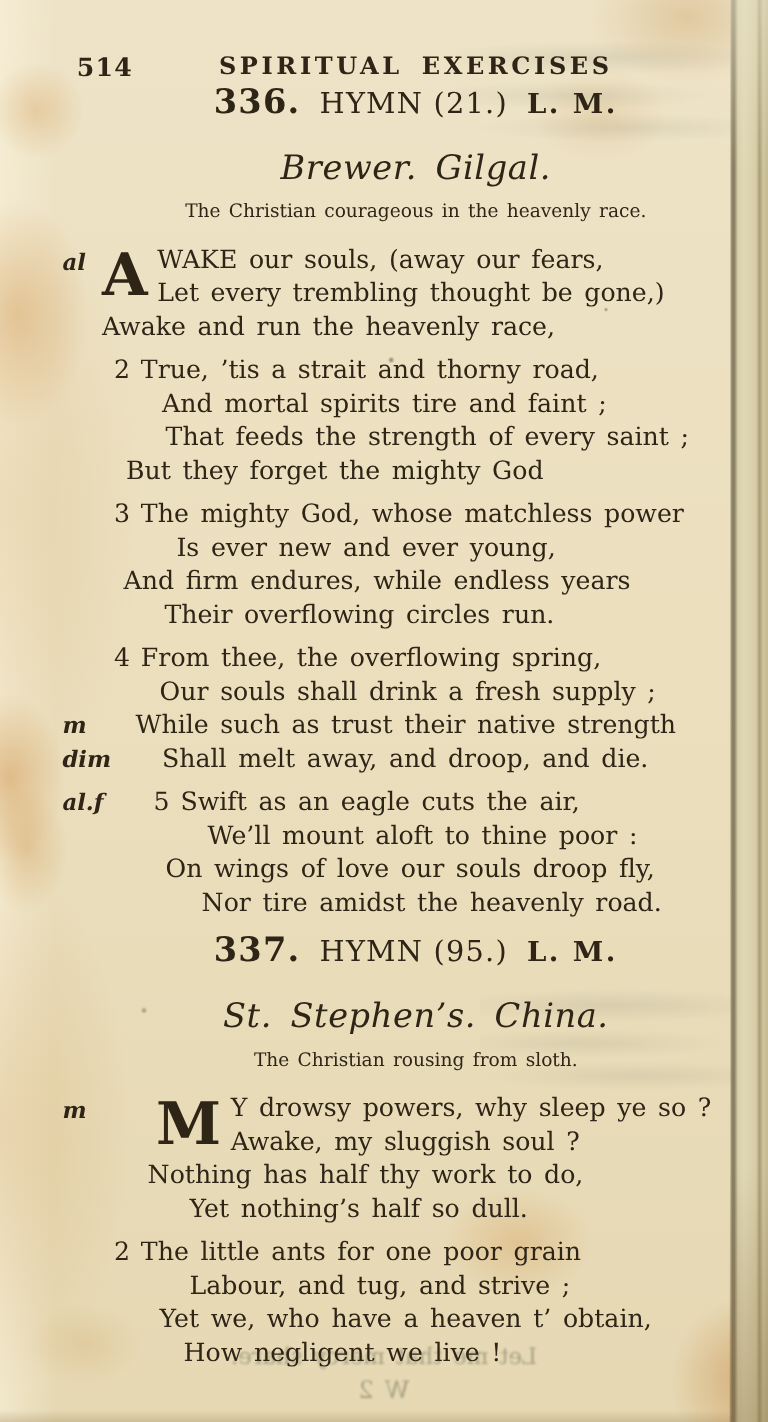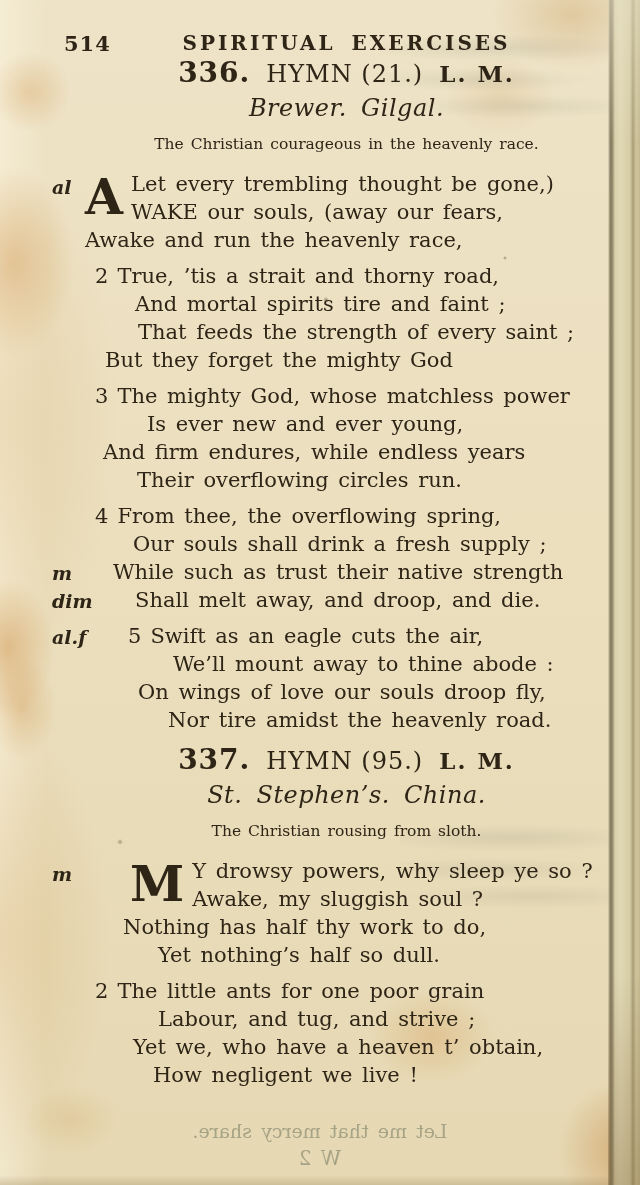--- a/index.html
+++ b/index.html
@@ -44,31 +44,31 @@
       #d6cda6 22px,
       #a89d77 25px,
       #cfc59d 28px,
       #c4b990 32px);
   }
   .page-edge::after{
     content:"";position:absolute;inset:0;
     background:linear-gradient(180deg, rgba(233,226,200,.5) 0%, rgba(0,0,0,0) 12%, rgba(0,0,0,0) 82%, rgba(124,94,50,.35) 100%);
   }
 
-  .content{position:absolute;inset:0;z-index:2;padding:31px 32px 0 85px;}
+  .content{position:absolute;inset:0;z-index:2;padding:43px 32px 0 85px;}
 
   .runhead{position:relative;height:26px;}
   .pagenum{position:absolute;left:-21px;top:0;font-weight:bold;font-size:21px;letter-spacing:1px;}
   .runtitle{text-align:center;font-weight:bold;font-size:20px;letter-spacing:3px;word-spacing:6px;}
 
   .hymn-head{text-align:center;height:32px;line-height:32px;white-space:nowrap;}
   .hnum{font-size:28px;font-weight:bold;letter-spacing:1px;margin-right:16px;}
   .htitle{font-size:24px;letter-spacing:1px;margin-right:16px;}
   .hmeter{font-size:23px;font-weight:bold;letter-spacing:2px;}
-  .tunes{text-align:center;font-style:italic;font-size:24px;margin-top:4px;height:30px;line-height:30px;letter-spacing:.5px;word-spacing:6px;}
+  .tunes{text-align:center;font-style:italic;font-size:28px;margin-top:24px;height:30px;line-height:30px;letter-spacing:.5px;word-spacing:6px;}
   .caption{text-align:center;font-size:15.5px;margin-top:11px;height:20px;line-height:20px;word-spacing:2px;}
 
   .verses{margin-top:16px;}
   .verse{position:relative;font-size:21px;line-height:28px;margin-bottom:8px;word-spacing:3px;}
   .vline{position:relative;white-space:nowrap;}
   .vnum{display:inline-block;margin-right:9px;}
   .mnote{position:absolute;left:-33px;top:1px;font-style:italic;font-size:19px;font-weight:bold;word-spacing:0;letter-spacing:0;}
   .dropcap{float:left;font-size:49px;line-height:54px;font-weight:bold;padding-right:8px;}
   .capblock{overflow:visible;}
   .h337-cap .dropcap{margin-left:45px;}
@@ -118,22 +118,22 @@
     </div>
     <div class="tunes">Brewer. Gilgal.</div>
     <div class="caption">The Christian courageous in the heavenly race.</div>
 
     <div class="verses">
 
       <div class="verse">
         <span class="mnote" style="top:3px;">al</span>
         <div class="capblock">
           <span class="dropcap">A</span>
+          <div class="vline">WAKE our souls, (away our fears,</div>
           <div class="vline" style="padding-left:14px">Let every trembling thought be gone,)</div>
-          <div class="vline">WAKE our souls, (away our fears,</div>
         </div>
         <div class="vline">Awake and run the heavenly race,</div>
       </div>
 
       <div class="verse">
         <div class="vline" style="padding-left:10px"><span class="vnum">2</span><span>True, ’tis a strait and thorny road,</span></div>
         <div class="vline" style="padding-left:50px">And mortal spirits tire and faint ;</div>
         <div class="vline" style="padding-left:53px">That feeds the strength of every saint ;</div>
         <div class="vline" style="padding-left:20px">But they forget the mighty God</div>
       </div>
@@ -147,21 +147,21 @@
 
       <div class="verse">
         <div class="vline" style="padding-left:10px"><span class="vnum">4</span><span>From thee, the overflowing spring,</span></div>
         <div class="vline" style="padding-left:48px">Our souls shall drink a fresh supply ;</div>
         <div class="vline" style="padding-left:28px"><span class="mnote">m</span><span>While such as trust their native strength</span></div>
         <div class="vline" style="padding-left:50px"><span class="mnote">dim</span><span>Shall melt away, and droop, and die.</span></div>
       </div>
 
       <div class="verse">
         <div class="vline" style="padding-left:43px"><span class="mnote">al.f</span><span class="vnum">5</span><span>Swift as an eagle cuts the air,</span></div>
-        <div class="vline" style="padding-left:88px">We’ll mount away to thine abode :</div>
+        <div class="vline" style="padding-left:88px">We’ll mount aloft to thine poor :</div>
         <div class="vline" style="padding-left:53px">On wings of love our souls droop fly,</div>
         <div class="vline" style="padding-left:83px">Nor tire amidst the heavenly road.</div>
       </div>
 
     </div>
 
     <div class="gap-337"></div>
     <div class="hymn-head">
       <span class="hnum">337.</span><span class="htitle">HYMN (95.)</span><span class="hmeter">L. M.</span>
     </div>

